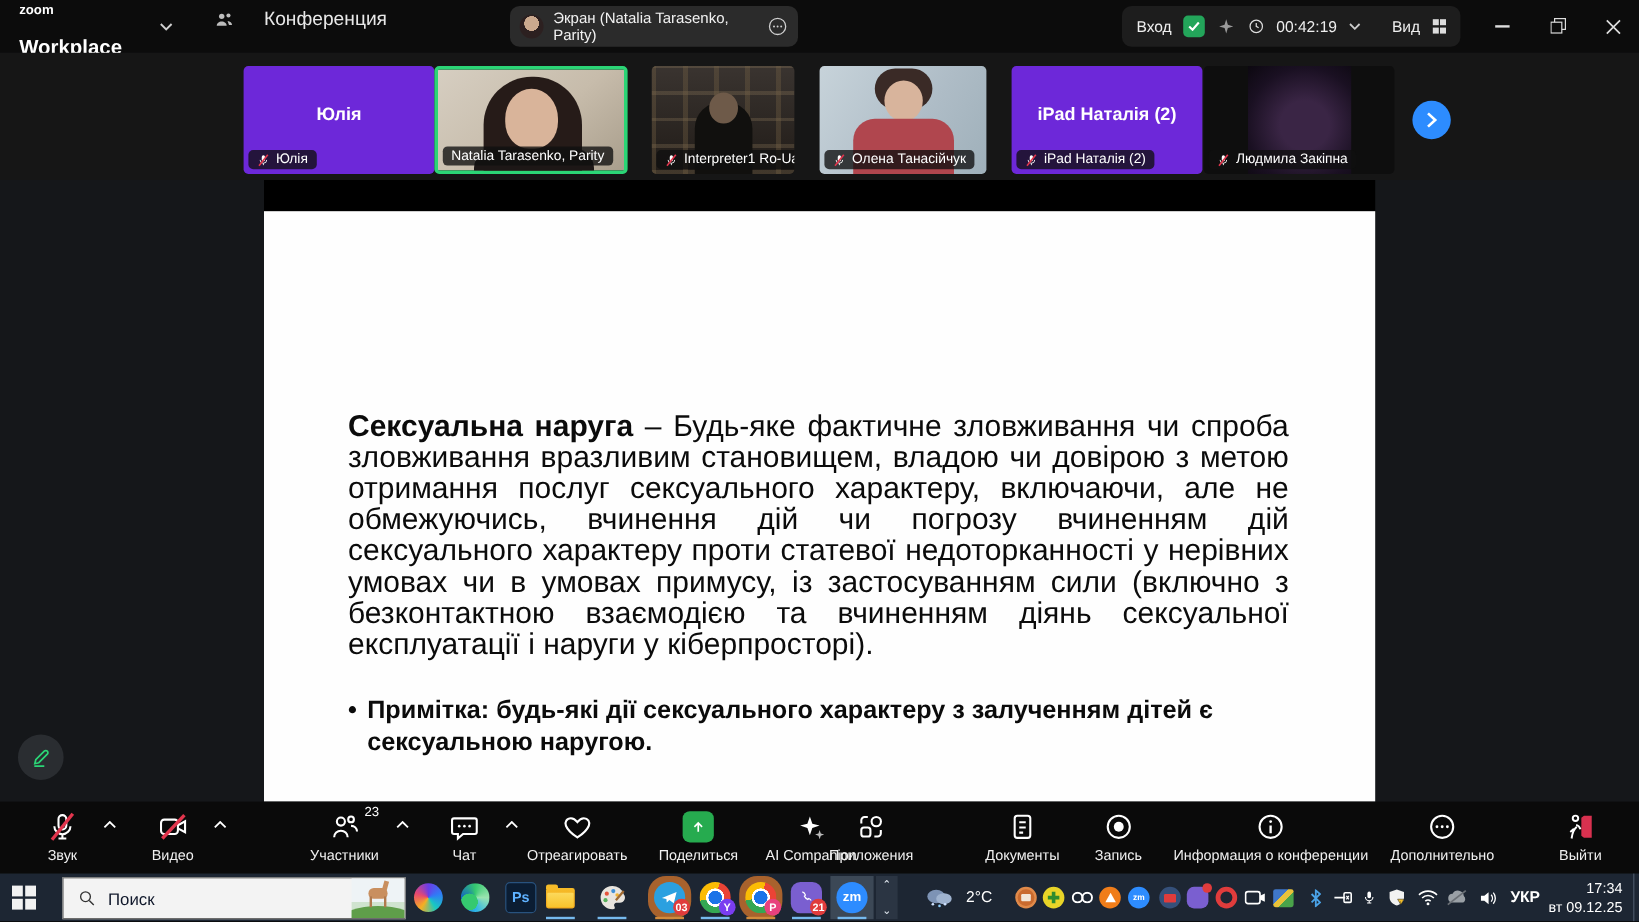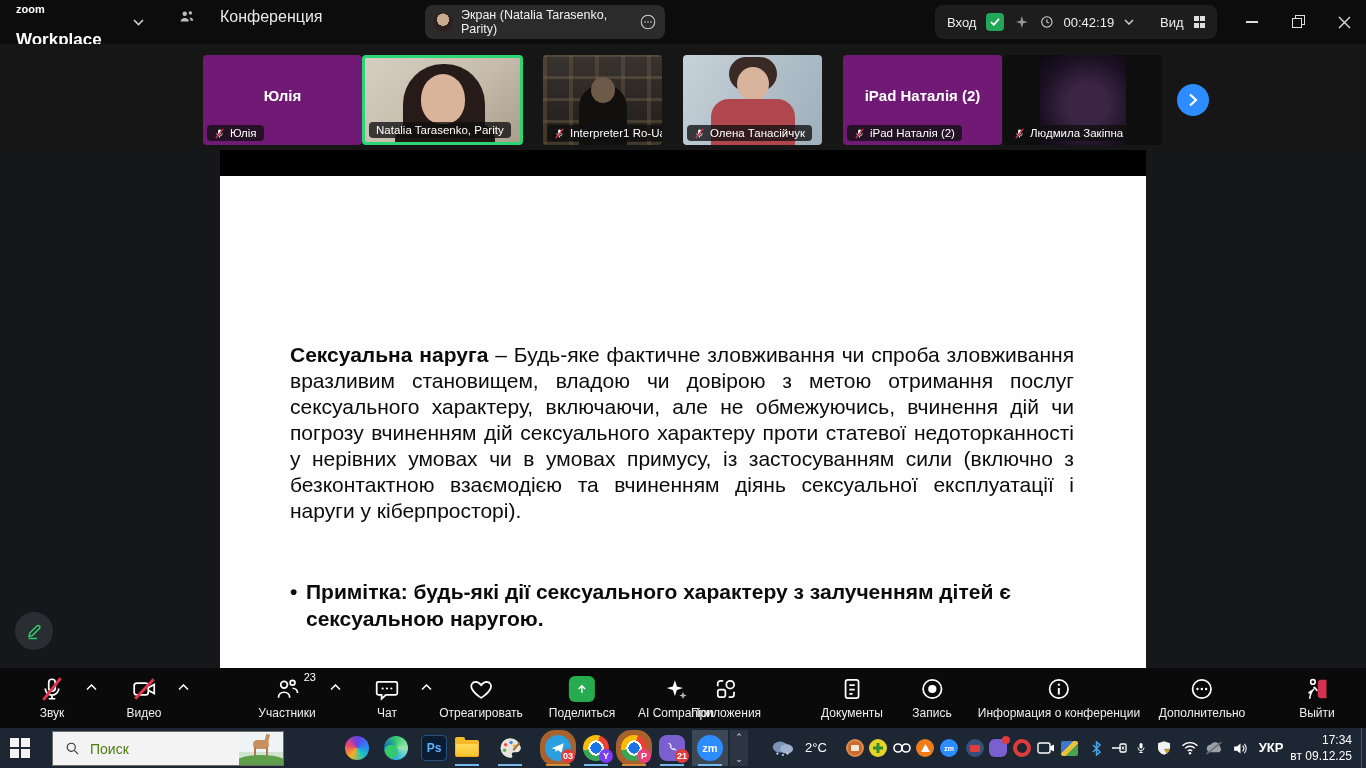--- a/index.html
+++ b/index.html
@@ -16,21 +16,21 @@
   .tab-active{position:absolute;left:425px;top:5px;width:240px;height:34px;background:#2b2b2b;border-radius:8px;display:flex;align-items:center;gap:8px;padding:0 8px;color:#f2f2f2;font-size:12.5px;}
   .avatar{width:20px;height:20px;border-radius:50%;background:radial-gradient(circle at 50% 38%,#caa98e 0 38%,#2c2020 39% 100%);flex:0 0 20px;}
   .pill-right{position:absolute;left:935px;top:5px;width:282px;height:34px;background:#1d1d1d;border-radius:8px;display:flex;align-items:center;gap:10px;padding:0 12px;color:#eee;font-size:13px;}
   .shield{width:18px;height:18px;border-radius:4px;background:#23a55a;display:flex;align-items:center;justify-content:center;}
   .winbtn{position:absolute;top:0;width:44px;height:44px;display:flex;align-items:center;justify-content:center;color:#ddd;}
   .grid-icon{display:inline-grid;grid-template-columns:5px 5px;grid-gap:1.5px;}
   .grid-icon i{width:5px;height:5px;background:#ddd;}
 
   
   .strip{position:absolute;left:0;top:44px;width:1366px;height:106px;background:#161616;}
-  .tile{position:absolute;top:11px;height:90px;border-radius:4px;overflow:hidden;background:#701a75;}
+  .tile{position:absolute;top:11px;height:90px;border-radius:4px;overflow:hidden;background:#6d28d9;}
   .tile .big-name{position:absolute;left:0;right:0;top:32px;text-align:center;color:#fff;font-size:15px;font-weight:bold;}
   .vlabel{position:absolute;left:4px;bottom:4px;background:rgba(15,15,15,.78);border-radius:4px;padding:2px 7px;display:flex;align-items:center;gap:5px;color:#fff;font-size:11.5px;white-space:nowrap;}
   .tile-natalia{border:3px solid #2bd576;background:linear-gradient(140deg,#d6cec1 0%,#c7bcab 55%,#a99e8c 100%);}
   .nat-hair{position:absolute;left:38px;top:6px;width:82px;height:86px;border-radius:40px 40px 8px 8px;background:#261b18;}
   .nat-face{position:absolute;left:56px;top:16px;width:44px;height:50px;border-radius:50% 50% 45% 45%;background:#d9b49a;}
   .nat-body{position:absolute;left:30px;top:66px;width:100px;height:30px;border-radius:16px 16px 0 0;background:#1d1716;}
   .tile-interp{background:linear-gradient(#3a3430,#201b17);}
   .shelf{position:absolute;inset:0;background:
      repeating-linear-gradient(90deg,rgba(120,100,70,.35) 0 4px,transparent 4px 26px),
      repeating-linear-gradient(0deg,rgba(140,120,90,.3) 0 3px,transparent 3px 22px);}
@@ -40,40 +40,40 @@
   .ol-hair{position:absolute;left:46px;top:2px;width:48px;height:34px;border-radius:20px;background:#3a2a26;}
   .ol-face{position:absolute;left:54px;top:12px;width:32px;height:34px;border-radius:50%;background:#d8b49c;}
   .ol-body{position:absolute;left:28px;top:44px;width:84px;height:46px;border-radius:18px 18px 0 0;background:#b0464e;}
   .tile-dark{background:#0e0e0e;}
   .lyud-vid{position:absolute;left:37px;top:0;width:86px;height:90px;background:radial-gradient(circle at 55% 55%,#3a2545 0 30%,#1a1022 70%,#0c0810 100%);}
   .next-btn{position:absolute;left:1177px;top:40px;width:32px;height:32px;border-radius:50%;background:#2d8cff;display:flex;align-items:center;justify-content:center;}
 
   
   .share-topbar{position:absolute;left:220px;top:150px;width:926px;height:26px;background:#000;}
   .slide{position:absolute;left:220px;top:176px;width:926px;height:492px;background:#fefefe;color:#0b0b0b;}
-  .slide-text{position:absolute;left:70px;right:72px;top:166px;font-size:21px;line-height:26px;text-align:justify;}
+  .slide-text{position:absolute;left:70px;right:72px;top:166px;font-size:25px;line-height:26px;text-align:justify;}
   .slide-text .b{font-weight:bold;}
   .bullet{position:absolute;left:70px;right:120px;top:402px;font-size:21px;line-height:27px;font-weight:bold;padding-left:16px;}
   .bullet .marker{position:absolute;left:0;top:0;}
   .annot-btn{position:absolute;left:15px;top:612px;width:38px;height:38px;border-radius:50%;background:#2a2d31;display:flex;align-items:center;justify-content:center;}
 
   
   .zbar{position:absolute;left:0;top:668px;width:1366px;height:60px;background:#0a0a0a;}
   .zitem{position:absolute;top:7px;transform:translateX(-50%);display:flex;flex-direction:column;align-items:center;gap:3px;color:#f0f0f0;}
   .zicon{height:28px;display:flex;align-items:center;justify-content:center;position:relative;}
   .zlabel{font-size:12px;white-space:nowrap;}
   .zchev{position:absolute;top:16px;}
   .pbadge{position:absolute;top:-4px;right:-16px;color:#fff;font-size:11px;}
   .share-sq{width:26px;height:26px;border-radius:6px;background:#26ab4f;display:flex;align-items:center;justify-content:center;}
 
   
   .taskbar{position:absolute;left:0;top:728px;width:1366px;height:40px;background:#1d2633;}
   .start{position:absolute;left:10px;top:10px;display:grid;grid-template-columns:9px 9px;grid-gap:1.5px;}
   .start i{width:9px;height:9px;background:#f2f2f2;}
-  .searchbox{position:absolute;left:52px;top:731px;width:232px;height:35px;background:#f3f3f3;border:1px solid #6d6d6d;display:flex;align-items:center;color:#4d7c0f;font-size:14px;}
+  .searchbox{position:absolute;left:52px;top:731px;width:286px;height:35px;background:#f3f3f3;border:1px solid #6d6d6d;display:flex;align-items:center;color:#0f172a;font-size:14px;}
   .searchbox .stext{margin-left:10px;}
   .deer{position:absolute;right:0;top:0;width:44px;height:33px;background:linear-gradient(#eef3f6 60%,#cfe3cf 60%);overflow:hidden;}
   .deer .hill{position:absolute;left:-8px;bottom:-12px;width:60px;height:22px;border-radius:50%;background:#5f9e4a;}
   .deer .bodyd{position:absolute;left:14px;top:8px;width:16px;height:9px;border-radius:5px;background:#c98f5f;}
   .deer .neck{position:absolute;left:26px;top:2px;width:4px;height:10px;background:#c98f5f;transform:rotate(15deg);}
   .deer .legd{position:absolute;width:2px;height:9px;background:#b07a4e;top:15px;}
   .tbtn{position:absolute;top:730px;width:36px;height:36px;display:flex;align-items:center;justify-content:center;}
   .runline{position:absolute;bottom:0;left:6px;right:6px;height:2px;background:#76b9ed;}
   .runline.orange{background:#d28b3c;}
   .tile-orangebg{background:#a8622d;border-radius:15px;}

